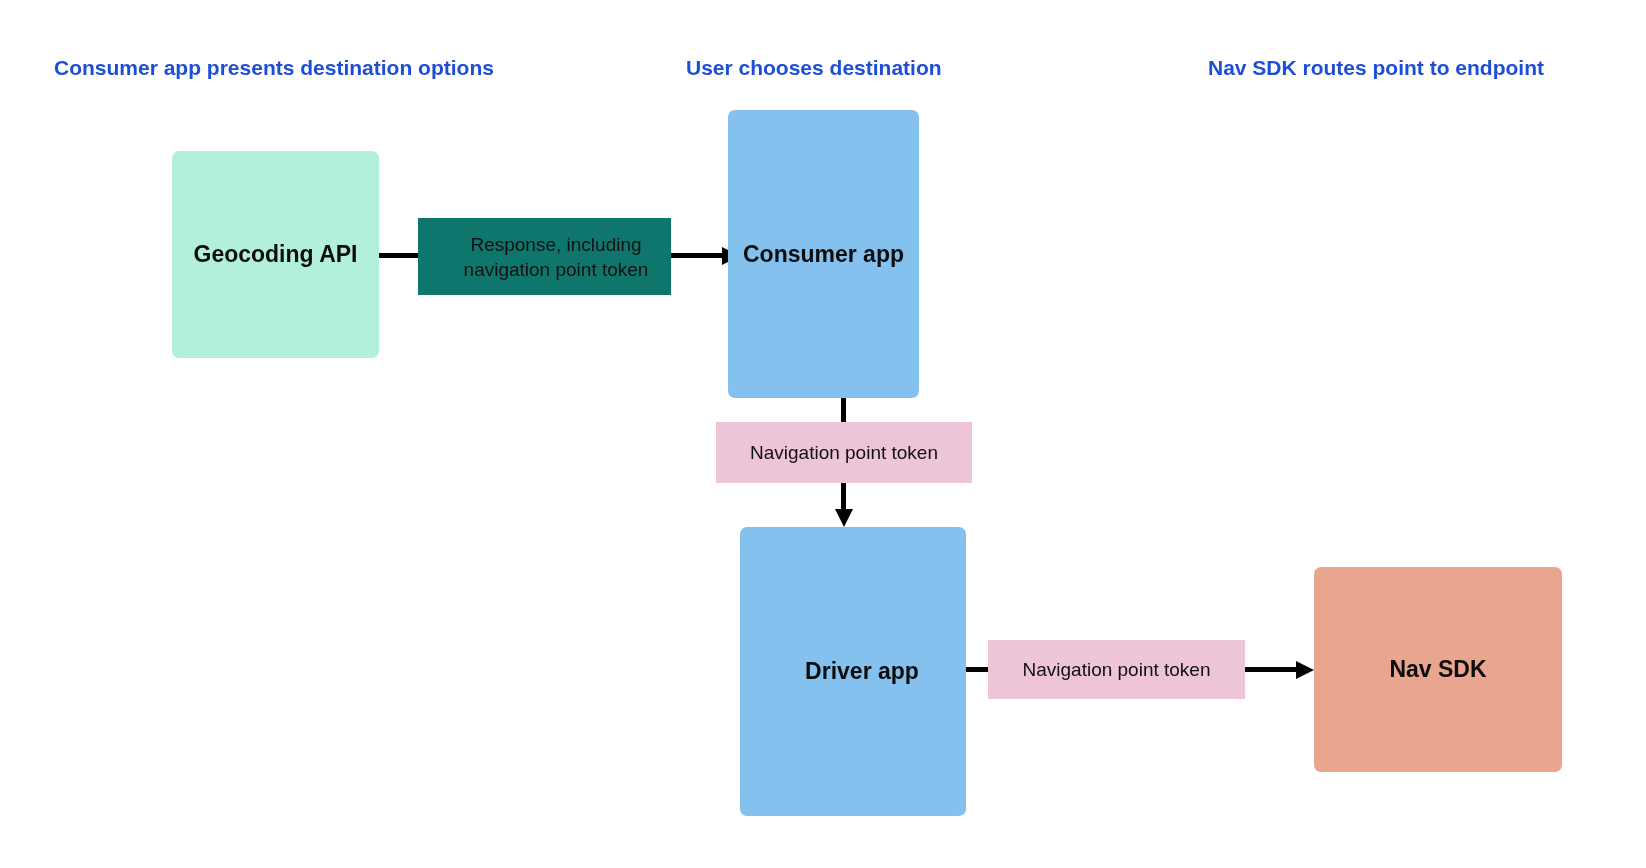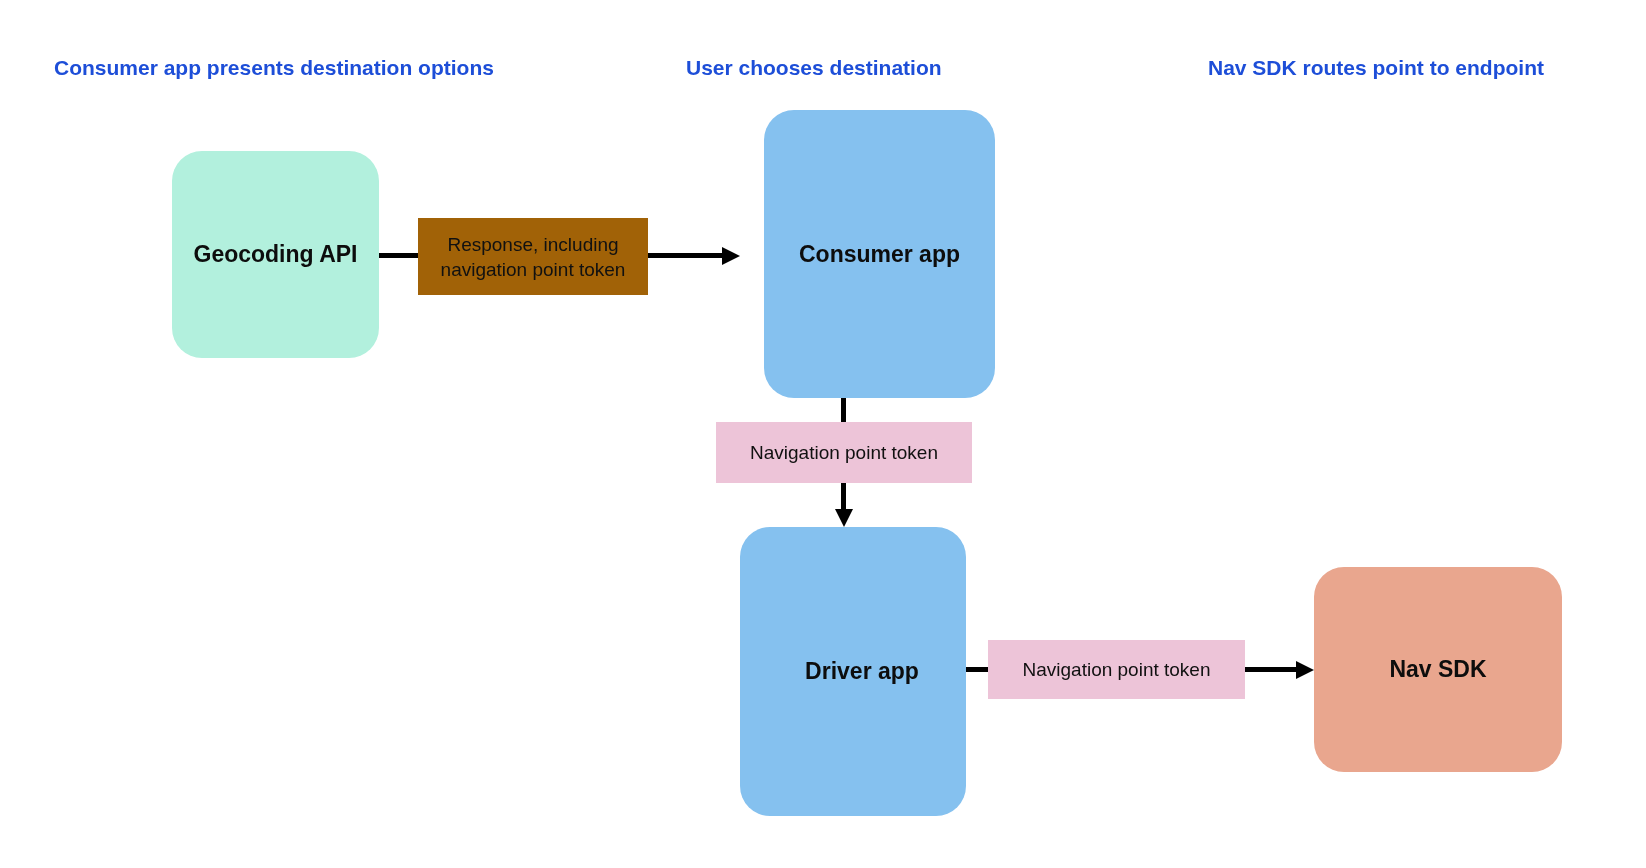--- a/index.html
+++ b/index.html
@@ -22,21 +22,21 @@
     font-weight: 700;
     color: #1d4ed8;
     white-space: nowrap;
     z-index: 3;
   }
   .node {
     position: absolute;
     display: flex;
     align-items: center;
     justify-content: center;
-    border-radius: 30px;
+    border-radius: 7px;
     font-size: 23px;
     font-weight: 700;
     color: #0d0d0d;
     text-align: center;
     z-index: 2;
   }
   .edge-label {
     position: absolute;
     display: flex;
     align-items: center;
@@ -81,29 +81,29 @@
 
   <div class="arrow-line" style="left:379px; top:253px; width:345px; height:5px;"></div>
   <div class="arrow-head right" style="left:722px; top:247px;"></div>
 
   <div class="arrow-line" style="left:841px; top:398px; width:5px; height:113px;"></div>
   <div class="arrow-head down" style="left:835px; top:509px;"></div>
 
   <div class="arrow-line" style="left:948px; top:667px; width:348px; height:5px;"></div>
   <div class="arrow-head right" style="left:1296px; top:661px;"></div>
 
-  <div class="edge-label" style="left: 418px; top: 218px; width: 230px; height: 77px; background: #a16207;">Response, including navigation point token</div>
+  <div class="edge-label" style="left: 418px; top: 218px; width: 230px; height: 77px; background: #0f766e; padding-left: 23px;">Response, including navigation point token</div>
   <div class="edge-label" style="left: 716px; top: 422px; width: 256px; height: 61px; background: rgb(237, 196, 216);">Navigation point token</div>
   <div class="edge-label" style="left: 988px; top: 640px; width: 257px; height: 59px; background: rgb(237, 196, 216);">Navigation point token</div>
 
   <div class="node" style="left: 172px; top: 151px; width: 207px; height: 207px; background: rgb(178, 240, 221);">
     <span>Geocoding API</span>
   </div>
 
-  <div class="node" style="left: 764px; top: 110px; width: 231px; height: 288px; background: rgb(133, 193, 239);">
+  <div class="node" style="left: 728px; top: 110px; width: 191px; height: 288px; background: rgb(133, 193, 239);">
     <span>Consumer app</span>
   </div>
 
   <div class="node" style="left: 740px; top: 527px; width: 208px; height: 289px; background: rgb(133, 193, 239); padding-left: 18px;">
     <span>Driver app</span>
   </div>
 
   <div class="node" style="left: 1314px; top: 567px; width: 248px; height: 205px; background: rgb(233, 166, 142);">
     <span>Nav SDK</span>
   </div>

